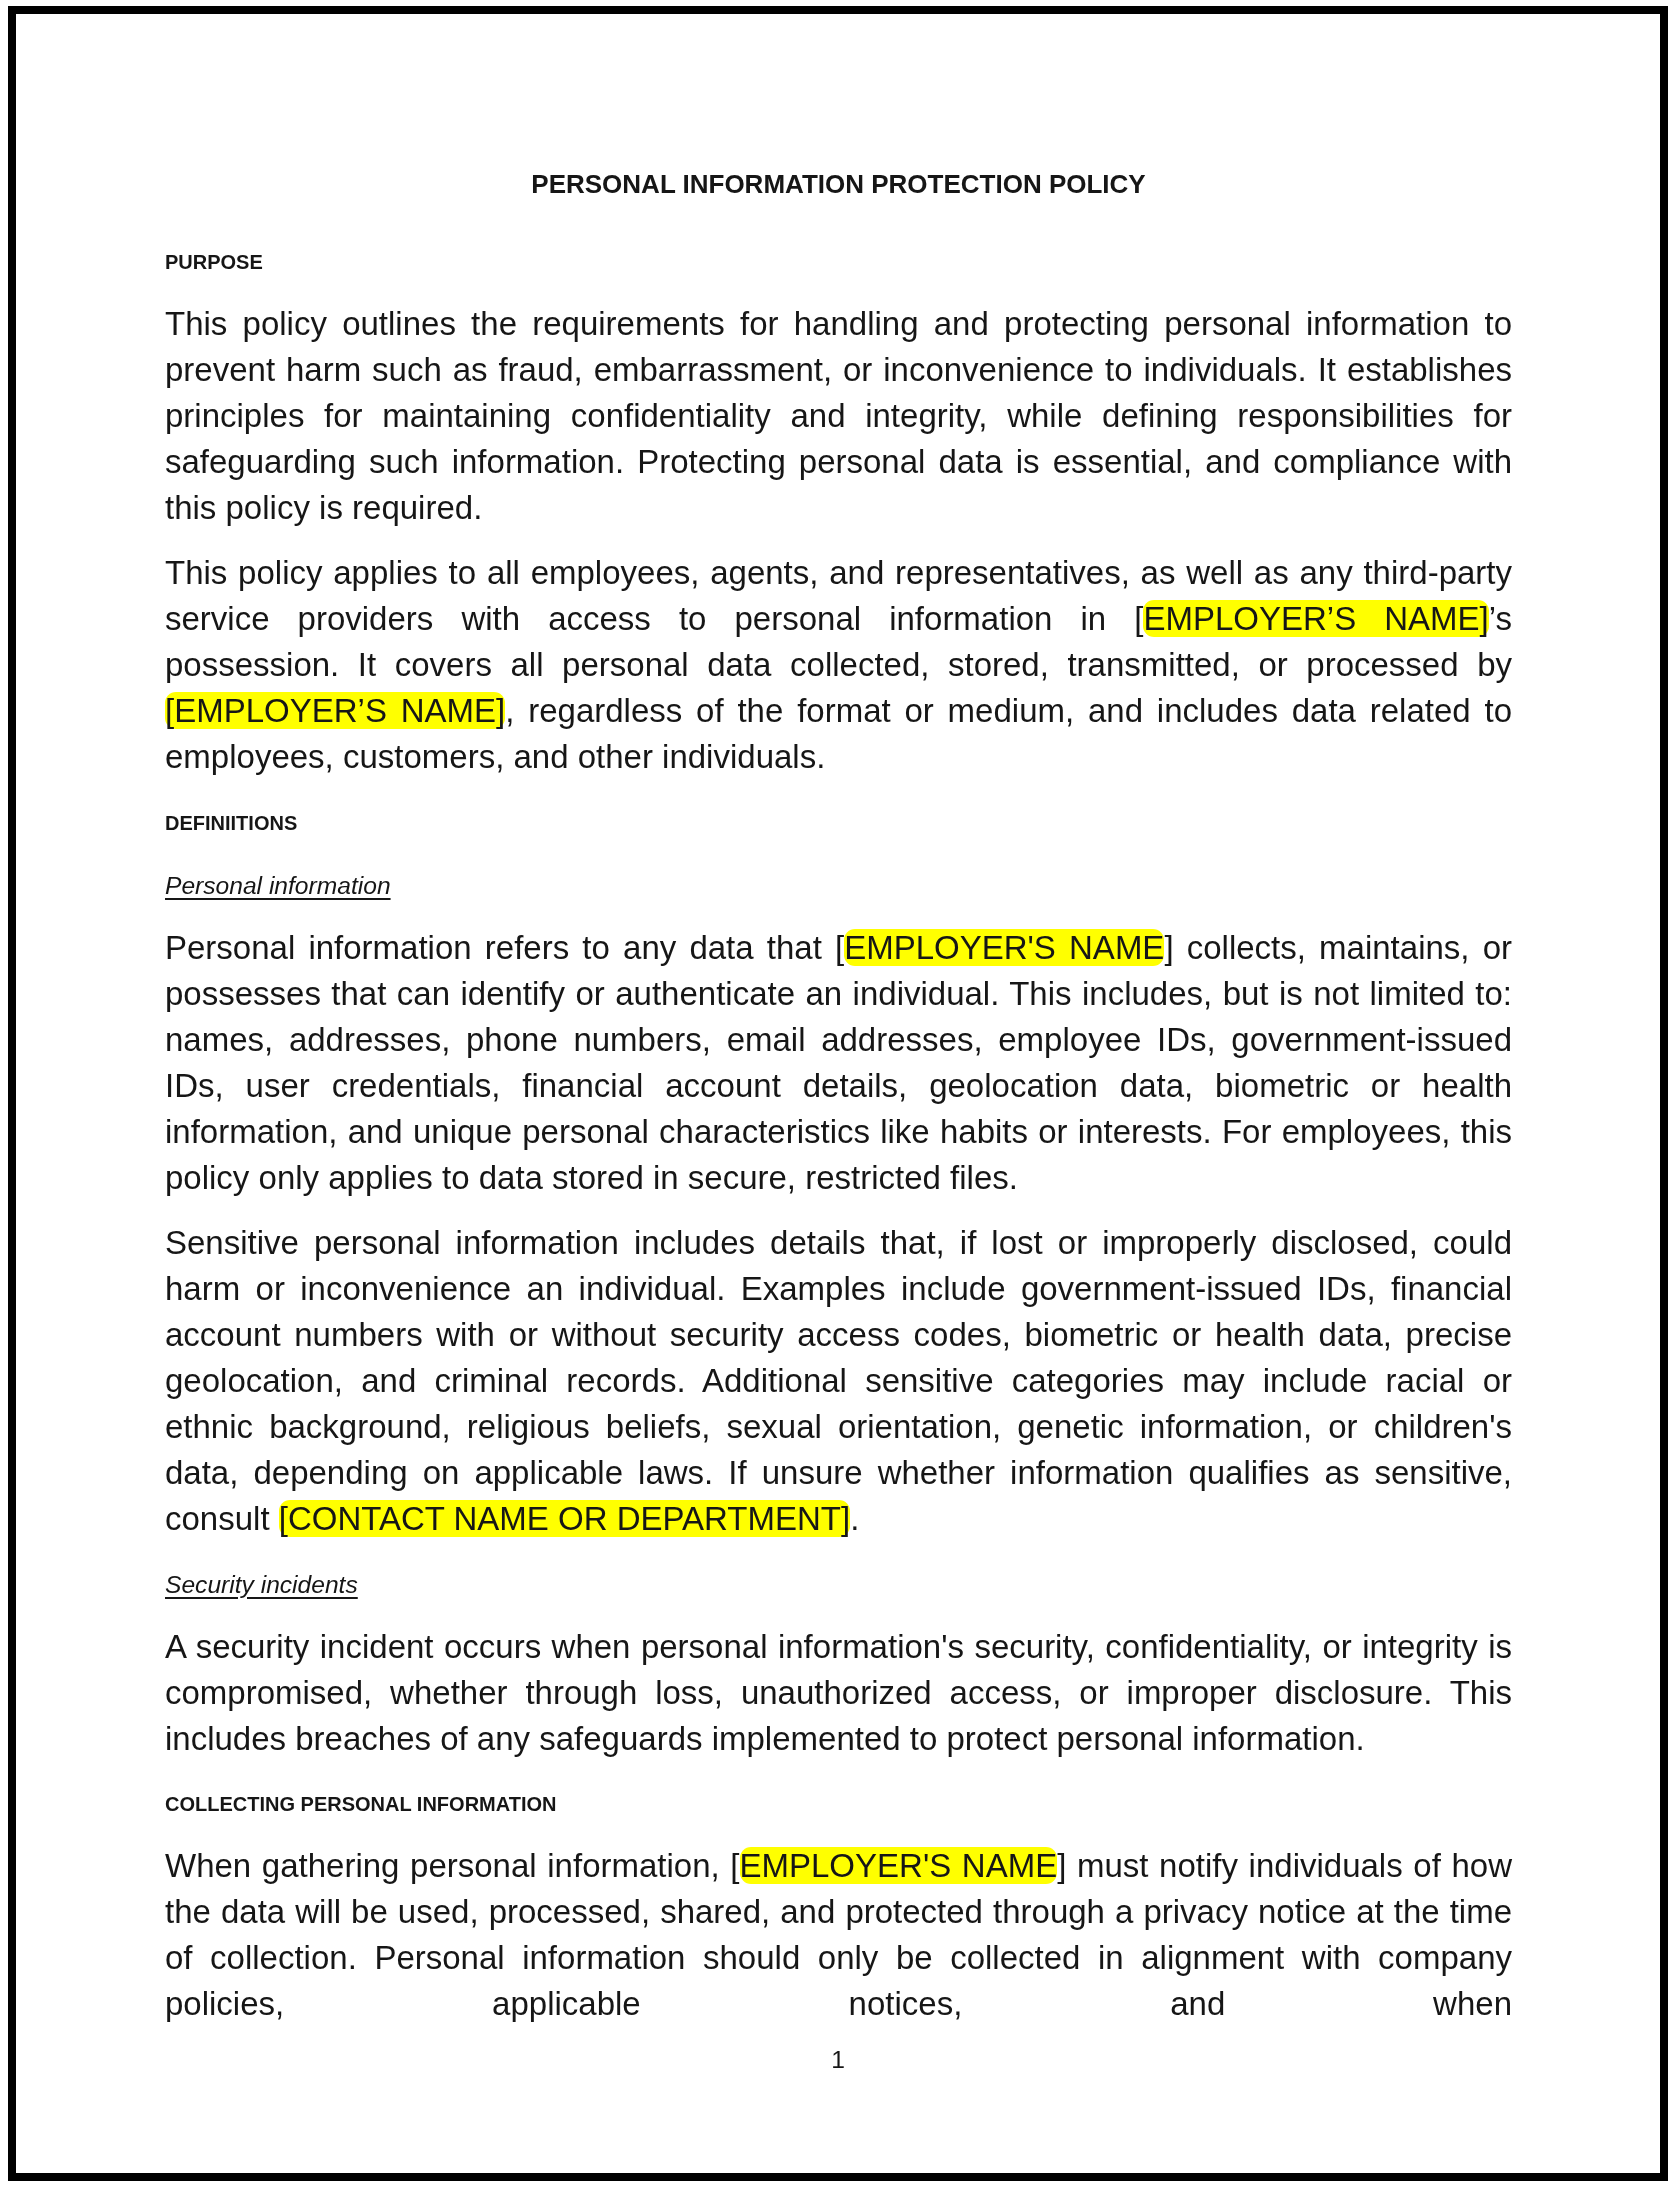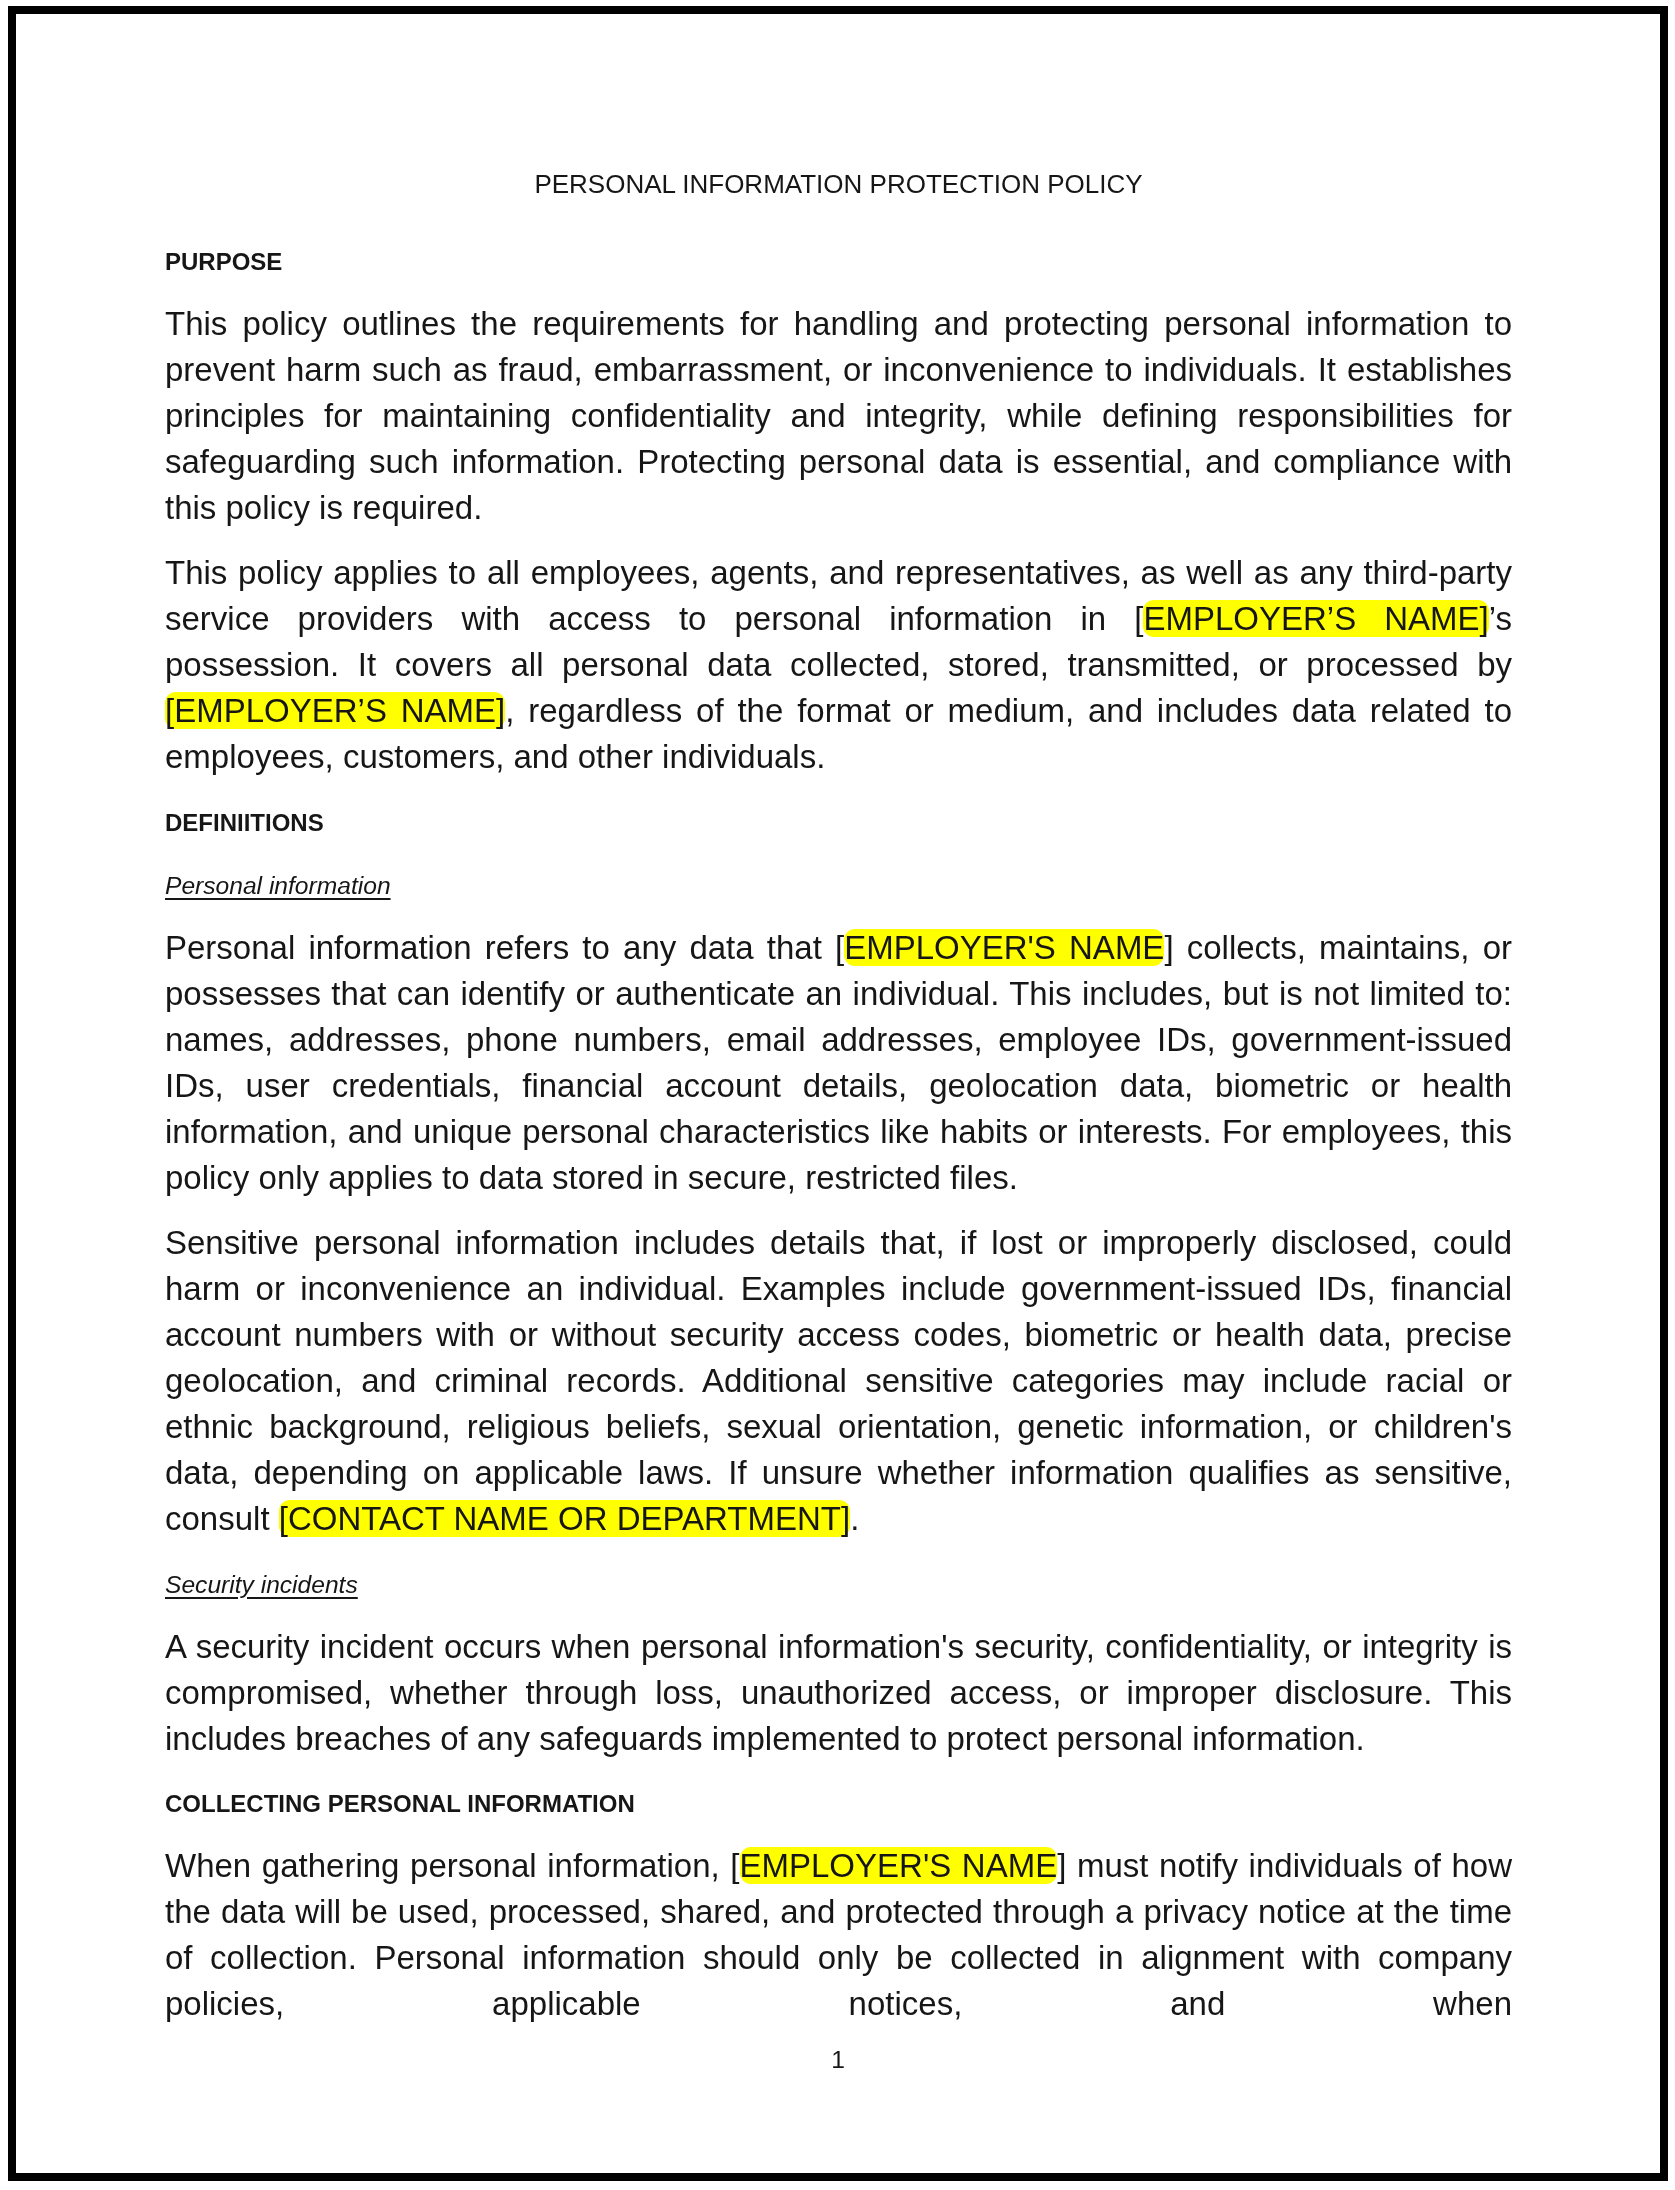--- a/index.html
+++ b/index.html
@@ -19,28 +19,28 @@
     pointer-events: none;
   }
   .content {
     position: absolute;
     left: 165px;
     right: 164px;
     top: 161px;
   }
   .doc-title {
     text-align: center;
-    font-weight: normal;
+    font-weight: bold;
     font-size: 26px;
     line-height: 46px;
     margin-bottom: 32px;
   }
   .sec-heading {
     font-weight: bold;
-    font-size: 24px;
+    font-size: 20px;
     line-height: 46px;
     margin-top: 17.6px;
     margin-bottom: 16px;
   }
   .sub-heading {
     font-size: 24.6px;
     line-height: 46px;
     text-decoration: underline;
     text-underline-offset: 4.4px;
     margin-top: 17.6px;

